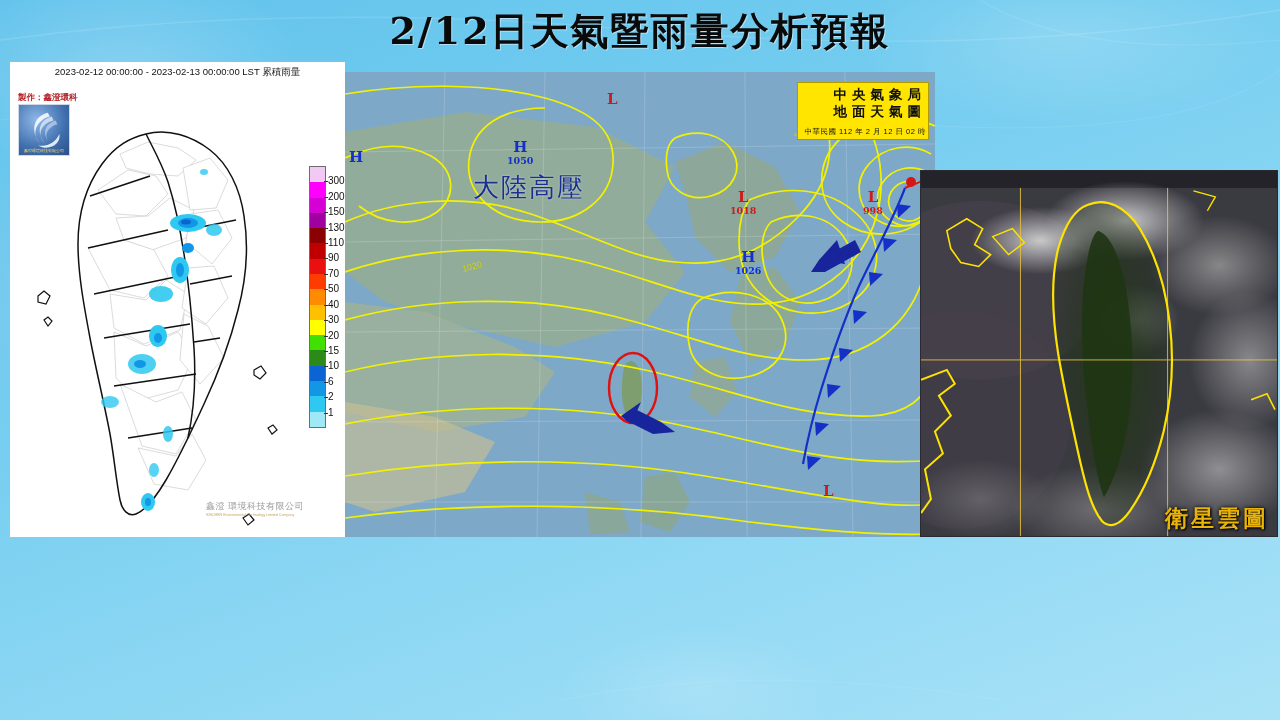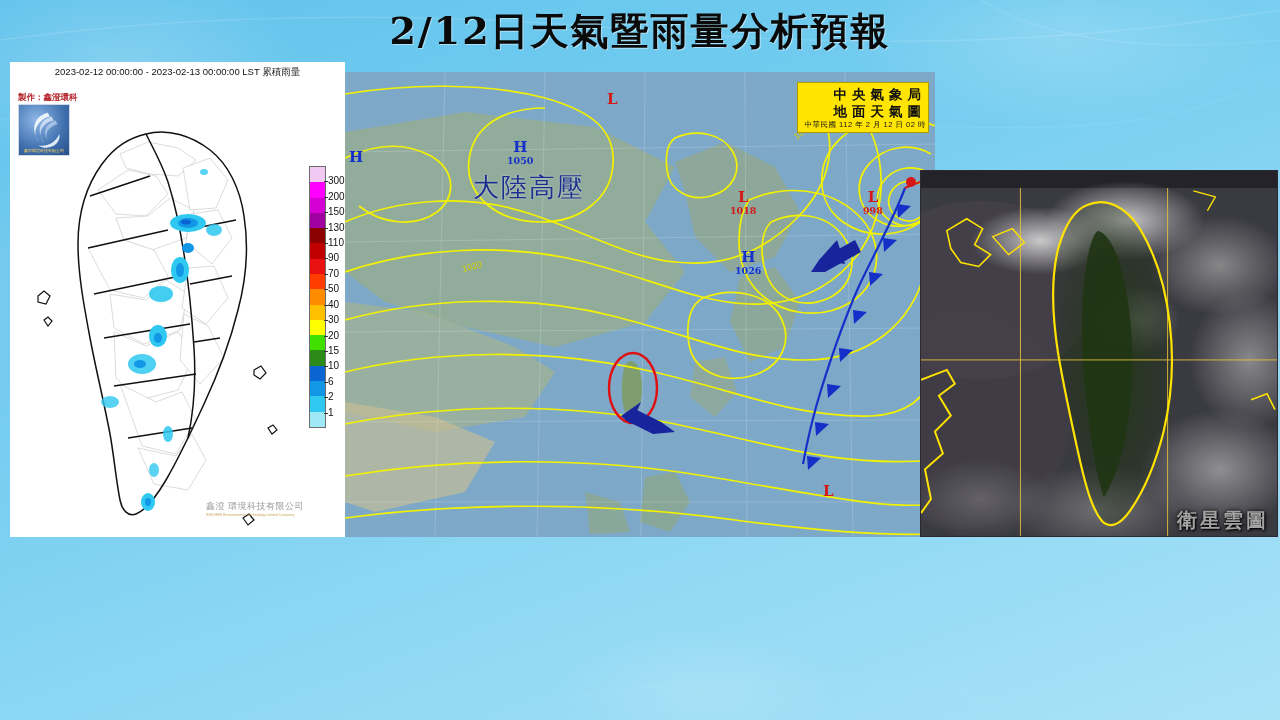--- a/index.html
+++ b/index.html
@@ -134,21 +134,21 @@
     padding: 3px 2px 2px;
     text-align: right;
     z-index: 9;
   }
   #cwb-stamp .l1, #cwb-stamp .l2 {
     font-family: "DejaVu Serif", "Liberation Serif", serif;
     font-weight: bold; font-size: 13.5px; letter-spacing: 5px;
     color: #101010; line-height: 1.25;
   }
   #cwb-stamp .l3 {
-    font-size: 7.5px; color: #101010; letter-spacing: .5px; margin-top: 0;
+    font-size: 7.5px; color: #101010; letter-spacing: .5px; margin-top: 7px;
   }
 
   
   #sat-panel {
     position: absolute; left: 920px; top: 170px;
     width: 358px; height: 367px;
     background: #1d1d22;
     overflow: hidden;
     z-index: 8;
     border: 1px solid #2a2a30;
@@ -157,22 +157,22 @@
     position: absolute; left: 0; top: 0; width: 100%; height: 17px;
     background: #5b5b5b;
     color: #ffffff; font-size: 10px;
     text-align: center; line-height: 17px;
     letter-spacing: .3px;
     z-index: 4;
   }
   #sat-caption {
     position: absolute; right: 8px; bottom: 2px;
     font-family: "DejaVu Serif", "Liberation Serif", serif;
-    font-weight: bold; font-size: 20px; letter-spacing: 3px;
-    color: #a3a3a3;
+    font-weight: bold; font-size: 23px; letter-spacing: 3px;
+    color: #eab308;
     text-shadow: 1px 1px 2px #000, 0 0 4px #000;
     z-index: 5;
   }
 
   
   #summary-box {
     position: absolute; left: 6px; top: 538px;
     width: 1268px; height: 175px;
     border: 3px solid #1c1ccb;
     background: linear-gradient(180deg,

